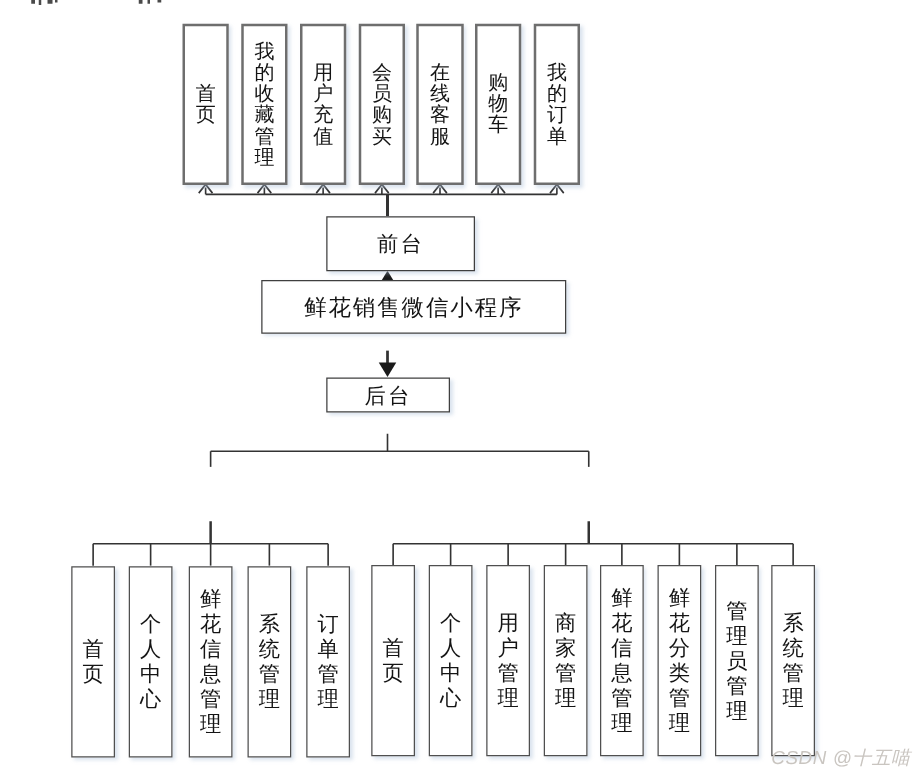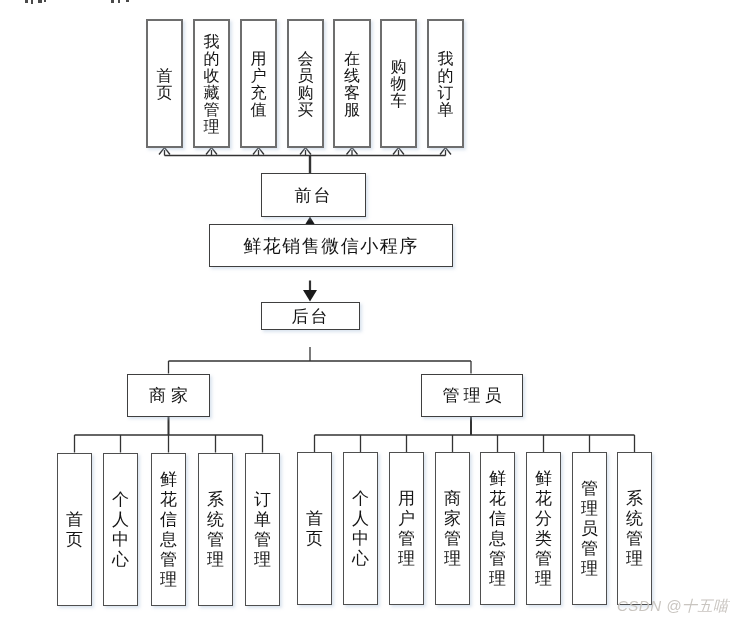--- a/index.html
+++ b/index.html
@@ -154,36 +154,30 @@
   </div>
   <div class="box top-box" style="left:427px;top:19px;width:37px;height:129px">
     <span class="vtext">
         <span class="vc">我</span>
         <span class="vc">的</span>
         <span class="vc">订</span>
         <span class="vc">单</span>
       </span>
   </div>
 
-  <div class="box mid-box" style="left:261px;top:173px;width:105px;height:44px">
+  <div class="box mid-box" style="left:261px;top:173px;width:119px;height:44px">
     <span class="hlabel">前台</span>
   </div>
   <div class="box mid-box" style="left:209px;top:224px;width:244px;height:43px">
     <span class="root-label">鲜花销售微信小程序</span>
   </div>
   <div class="box mid-box" style="left:261px;top:302px;width:99px;height:28px">
     <span class="hlabel">后台</span>
   </div>
 
-  <div class="box mid-box" style="left:127px;top:374px;width:83px;height:43px">
-    <span class="hlabel wide">商家</span>
-  </div>
-  <div class="box mid-box" style="left:421px;top:374px;width:102px;height:43px">
-    <span class="hlabel med">管理员</span>
-  </div>
 
   <div class="box leaf-box" style="left:57px;top:453px;width:35px;height:153px">
     <span class="vtext">
         <span class="vc">首</span>
         <span class="vc">页</span>
       </span>
   </div>
   <div class="box leaf-box" style="left:103px;top:453px;width:35px;height:153px">
     <span class="vtext">
         <span class="vc">个</span>

